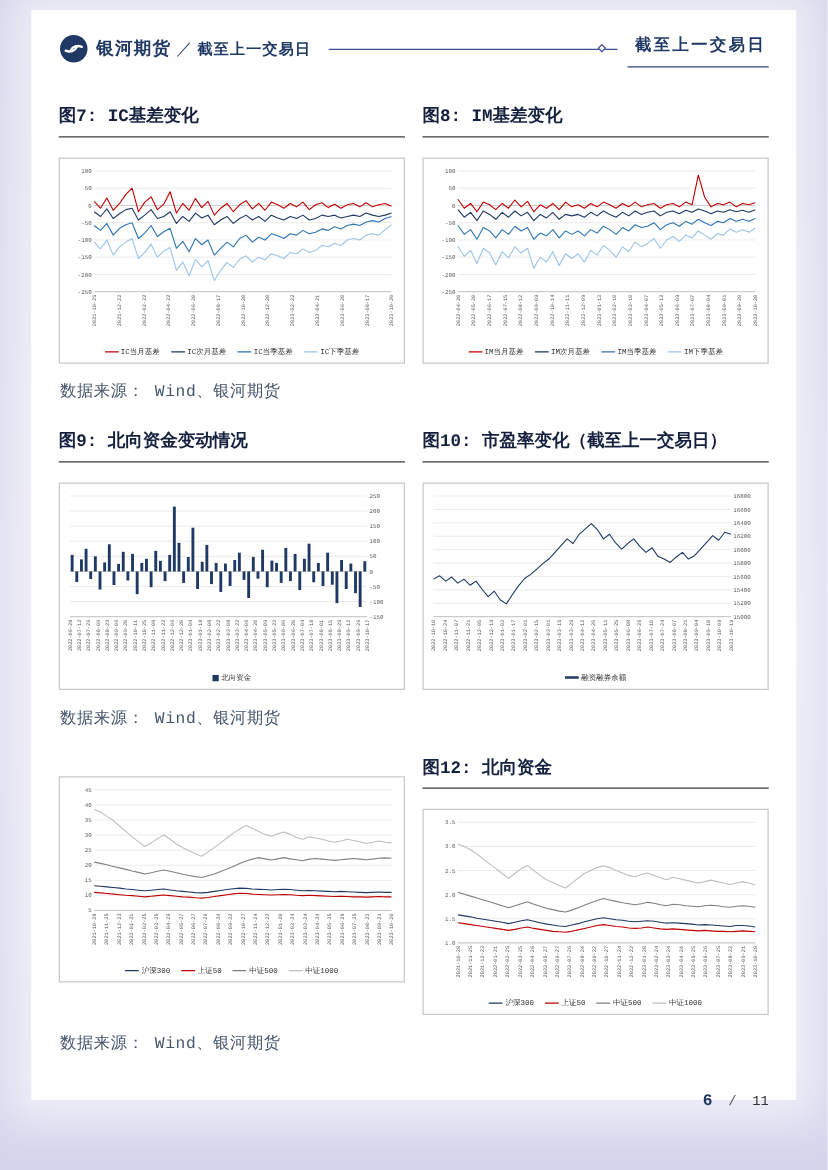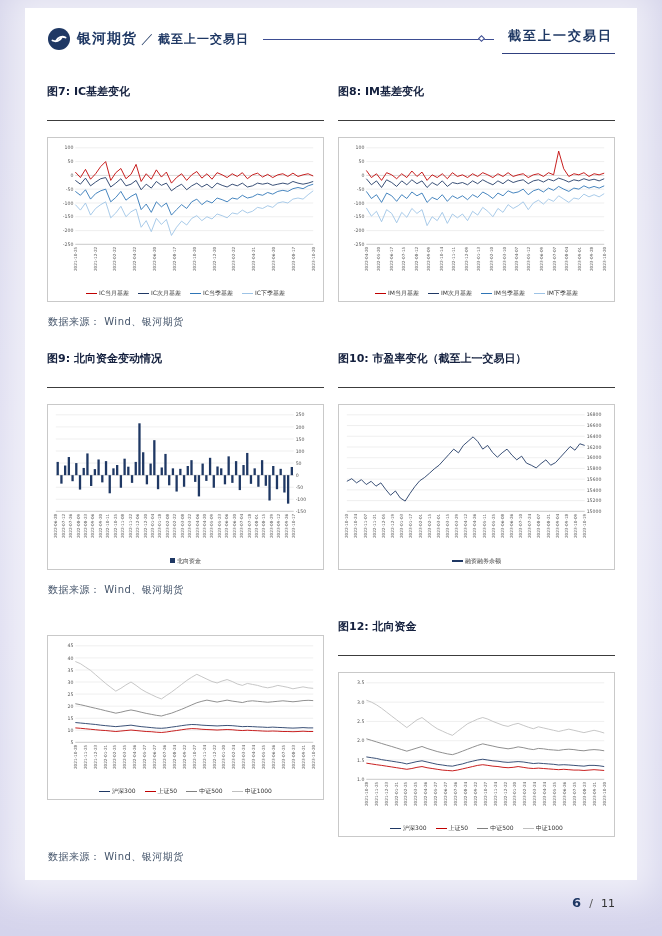--- a/index.html
+++ b/index.html
@@ -7,41 +7,42 @@
   body{
     background:linear-gradient(180deg,#d2d1e9 0%,#dcdbf0 55%,#d5d4ec 100%);
     font-family:"DejaVu Sans","Liberation Sans",sans-serif;
     position:relative;overflow:hidden;
   }
   .sheet{
     position:absolute;left:25px;right:25px;top:8px;bottom:56px;
     background:#ffffff;display:flex;flex-direction:column;
     padding:14px 22px 8px;
     box-shadow:0 0 34px 20px rgba(255,255,255,.6);
+    font-family:Liberation Mono, monospace;
   }
   
   .header{display:flex;align-items:center;height:34px;flex:0 0 auto}
   .logo{width:24px;height:24px;flex:0 0 auto}
   .brand{color:#1f3864;font-weight:bold;font-size:14px;margin-left:6px;letter-spacing:1px;white-space:nowrap}
   .hsep{color:#1f3864;font-size:13px;margin:0 4px}
   .dept{color:#1f3864;font-weight:bold;font-size:12px;letter-spacing:1px;white-space:nowrap}
   .header-rule{flex:1;height:1px;background:#3d4d92;margin:0 8px 0 14px;position:relative}
   .diamond{position:absolute;right:10px;top:-3px;width:5px;height:5px;border:1px solid #3d4d92;background:#fff;transform:rotate(45deg)}
   .report-type{color:#1f3864;font-weight:bold;font-size:13px;letter-spacing:2px;border-bottom:1px solid #30407f;padding:2px 2px 8px 6px;white-space:nowrap}
   
   .charts{margin-top:28px}
   .chart-row{display:flex;gap:14px}
   .chart-col{flex:1;min-width:0}
-  .chart-title{font-size:11px;font-weight:bold;color:#14203e;padding-bottom:21px;border-bottom:1px solid #3c3c3c;white-space:nowrap;overflow:hidden}
+  .chart-title{font-size:14px;font-weight:bold;color:#14203e;padding-bottom:7px;border-bottom:1px solid #3c3c3c;white-space:nowrap;overflow:hidden}
   .chart-box{margin-top:16px;border:1px solid #c9c9c9;background:#fff;padding:3px 2px 1px}
   .legend{display:flex;justify-content:center;align-items:center;gap:9px;padding:2px 2px 4px;font-size:6px;color:#333;flex-wrap:wrap;line-height:1.2}
   .legend span{white-space:nowrap}
   .lm-line{display:inline-block;width:11px;height:1.6px;margin-right:2px;vertical-align:middle}
   .lm-sq{display:inline-block;width:5px;height:5px;margin-right:2px;vertical-align:middle}
-  .source{font-size:10px;color:#44546a;margin:13px 0 22px 1px;letter-spacing:.5px}
+  .source{font-size:13px;color:#44546a;margin:13px 0 22px 1px;letter-spacing:.5px}
   
   .footer{margin-top:auto;text-align:right;padding:6px 0 2px;flex:0 0 auto}
   .f-num{font-weight:bold;font-size:13px;color:#1f3864}
   .f-sep{font-size:11px;color:#555;margin:0 3px}
   .f-total{font-size:11px;color:#333}
 </style>
 </head>
 <body>
 
 <div class="sheet">

